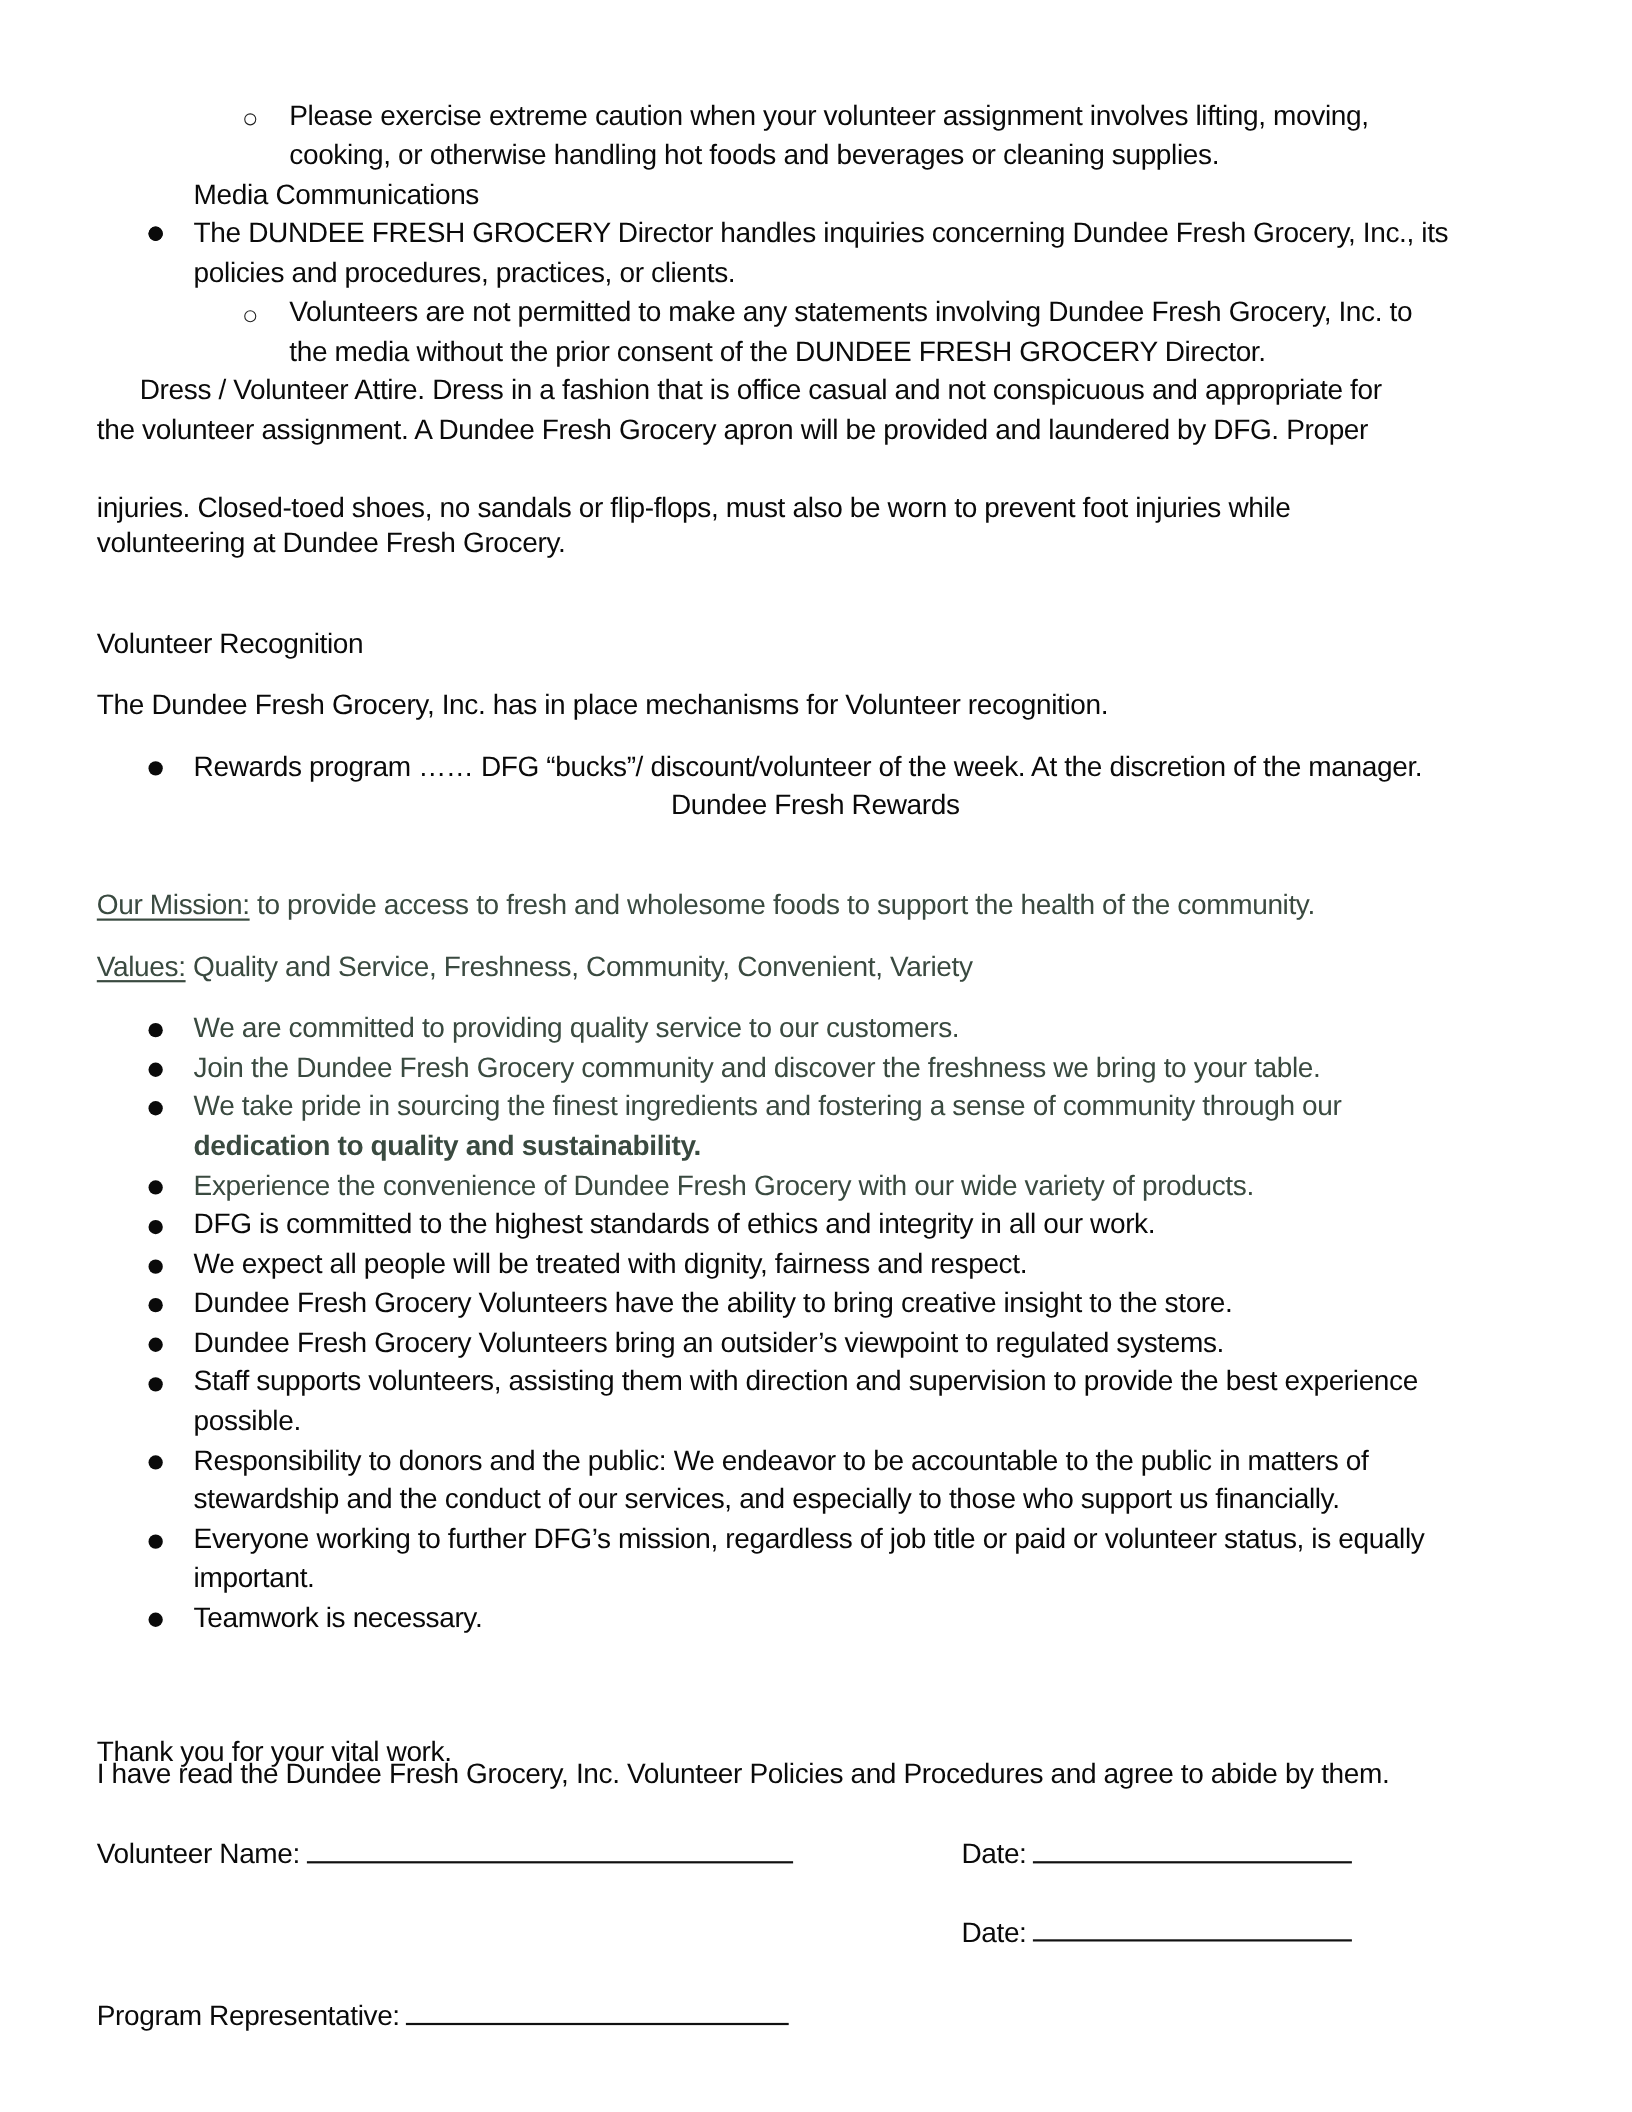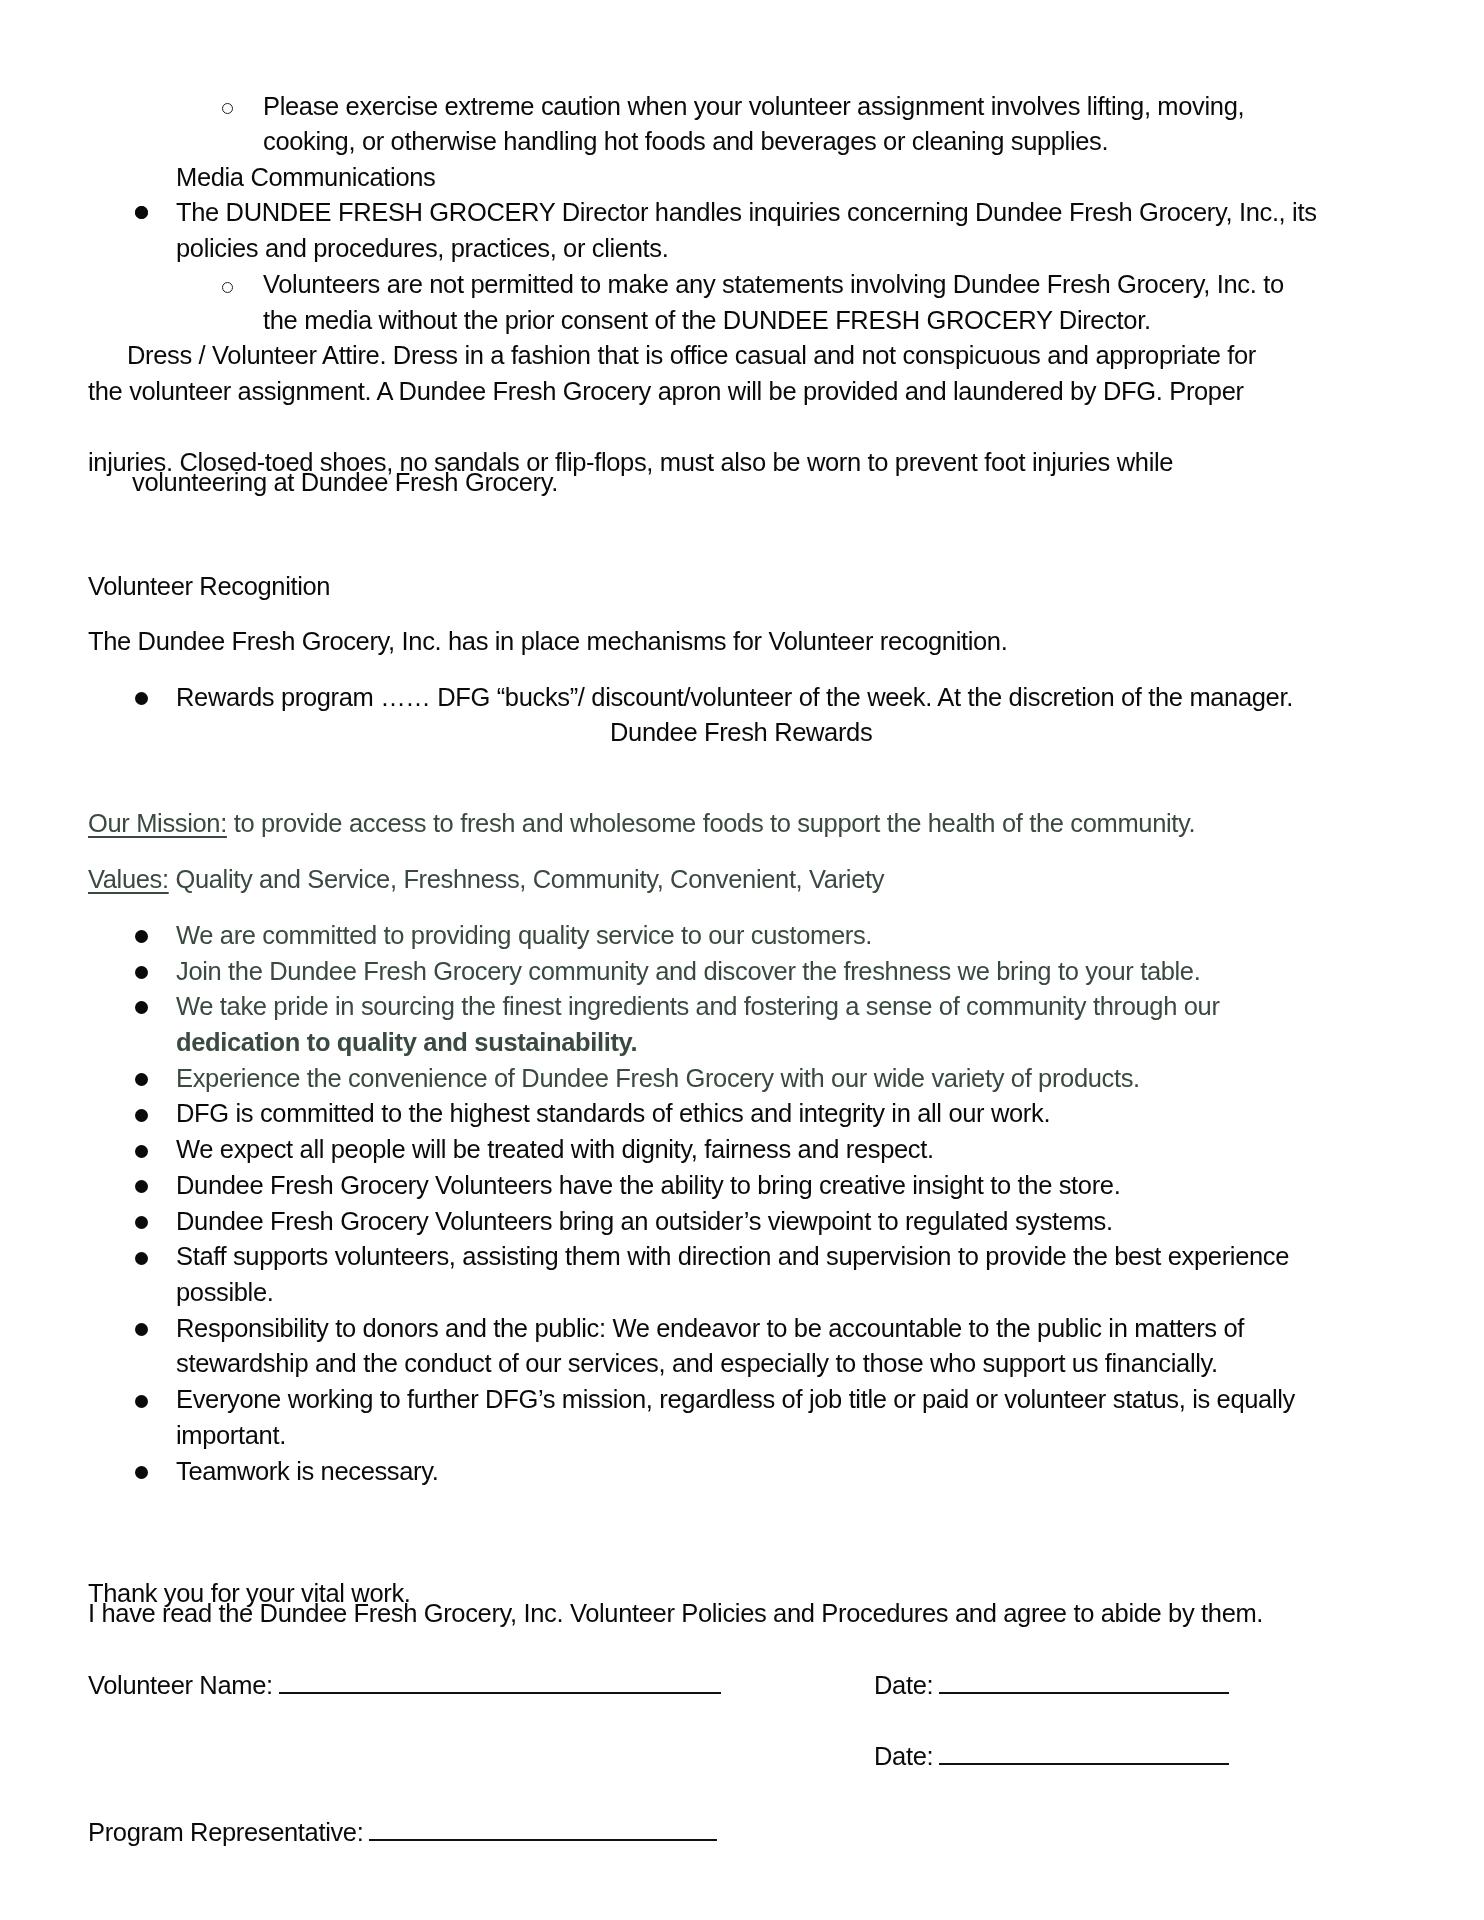--- a/index.html
+++ b/index.html
@@ -30,21 +30,21 @@
   <div class="line" style="left:176px; top:230px;">policies and procedures, practices, or clients.</div>
   <span class="sub-bullet" style="left:222px; top:282px;"></span>
   <div class="line" style="left:263px; top:266px;">Volunteers are not permitted to make any statements involving Dundee Fresh Grocery, Inc. to</div>
   <div class="line" style="left:263px; top:302px;">the media without the prior consent of the DUNDEE FRESH GROCERY Director.</div>
 
   <div class="line" style="left:127px; top:337px;">
     <span class="bold">Dress / Volunteer Attire.</span><span> Dress in a fashion that is office casual and not conspicuous and appropriate for</span>
   </div>
   <div class="line" style="left:88px; top:373px;">the volunteer assignment.  A Dundee Fresh Grocery apron will be provided and laundered by DFG.  Proper</div>
   <div class="line" style="left:88px; top:444px;">injuries.  Closed-toed shoes, no sandals or flip-flops, must also be worn to prevent foot injuries while</div>
-  <div class="line" style="left:88px; top:464px;margin-left:44px;">volunteering at Dundee Fresh Grocery.</div>
+  <div class="line" style="left:88px; top:476px;">volunteering at Dundee Fresh Grocery.</div>
 
   <div class="line bold" style="left:88px; top:568px;">Volunteer Recognition</div>
   <div class="line" style="left:88px; top:623px;">The Dundee Fresh Grocery, Inc. has in place mechanisms for Volunteer recognition.</div>
   <span class="bullet" style="left:135px; top:692px;"></span>
   <div class="line" style="left:176px; top:679px;">Rewards program …… DFG “bucks”/ discount/volunteer of the week.  At the discretion of the manager.</div>
   <div class="line" style="left:610px; top:714px;">Dundee Fresh Rewards</div>
 
   <div class="line muted" style="left:88px; top:805px;">
     <span class="bold u">Our Mission:</span><span> to provide access to fresh and wholesome foods to support the health of the community.</span>
   </div>

